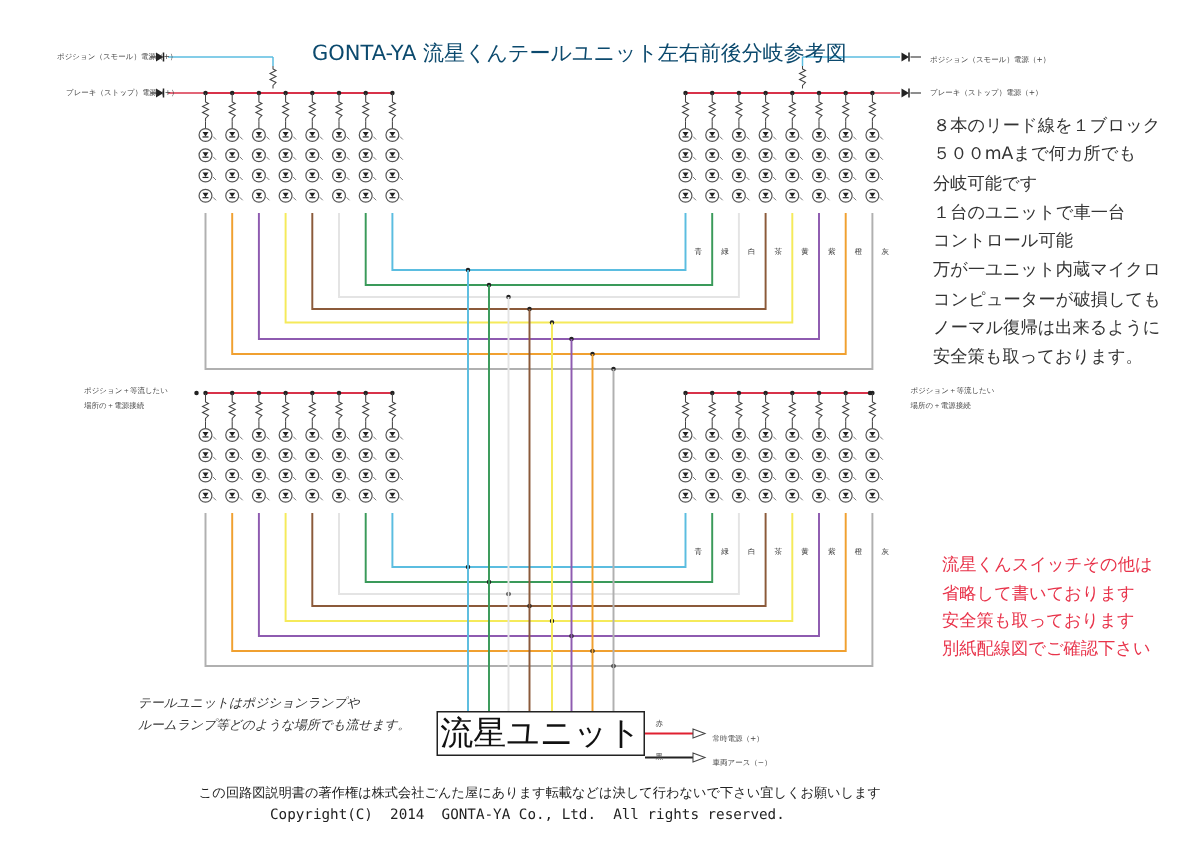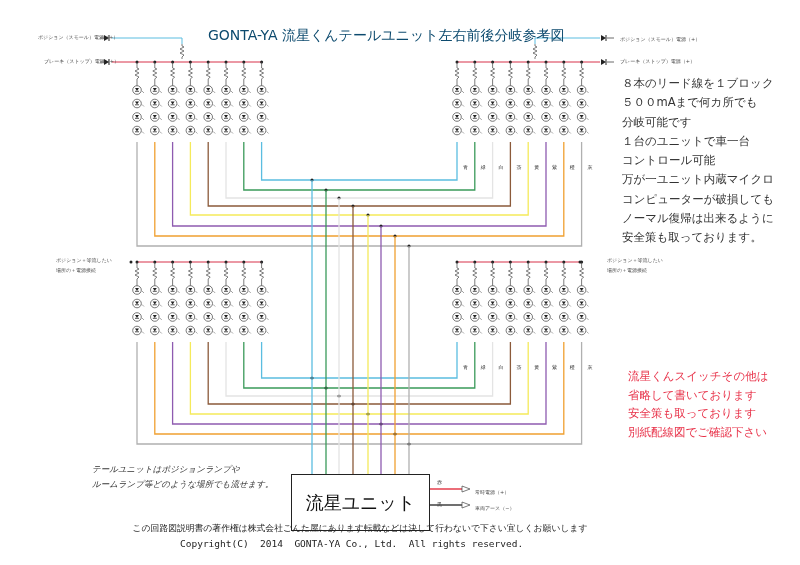--- a/index.html
+++ b/index.html
@@ -7,23 +7,23 @@
          font-family:"DejaVu Sans", sans-serif; color:#333; }
   #diagram { position:absolute; left:0; top:0; }
   .title { position:absolute; left:208px; top:27px; font-size:14px; color:#0c4a6e; white-space:nowrap; }
   .lbl-sm { position:absolute; font-size:5px; color:#444; white-space:nowrap; }
   .notes { position:absolute; left:622px; top:74px; font-size:11.5px; line-height:19.3px; color:#333; }
   .notes div { white-space:nowrap; }
   .caution { position:absolute; left:628px; top:367px; font-size:11.5px; line-height:18.5px; color:#e8334a; }
   .caution div { white-space:nowrap; }
   .tailnote { position:absolute; left:92px; top:462px; font-size:8.5px; line-height:15px; color:#333; }
   .tailnote div { white-space:nowrap;font-style:italic; }
-  .unitbox { position:absolute; left:291px; top:474px; width:139px; height:57px;
+  .unitbox { position:absolute; left:291px; top:474px; width:139px; height:30px;
              border:1.3px solid #222; box-sizing:border-box; display:flex;
-             align-items:center; justify-content:center; font-size:18px; color:#111; background:#fff; }
+             align-items:center; justify-content:center; font-size:22px; color:#111; background:#fff; }
   .footer1 { position:absolute; left:0; width:720px; top:523px; text-align:center;
              font-size:8.8px; color:#222; white-space:nowrap; }
   .footer2 { position:absolute; left:180px; top:538px; font-family:"DejaVu Sans Mono", monospace;
              font-size:9.5px; color:#222; white-space:pre; }
   .wlabel { position:absolute; font-size:5px; color:#333; }
 </style>
 </head>
 <body>
 
 <svg id="diagram" width="800" height="565" viewBox="0 0 800 565">

